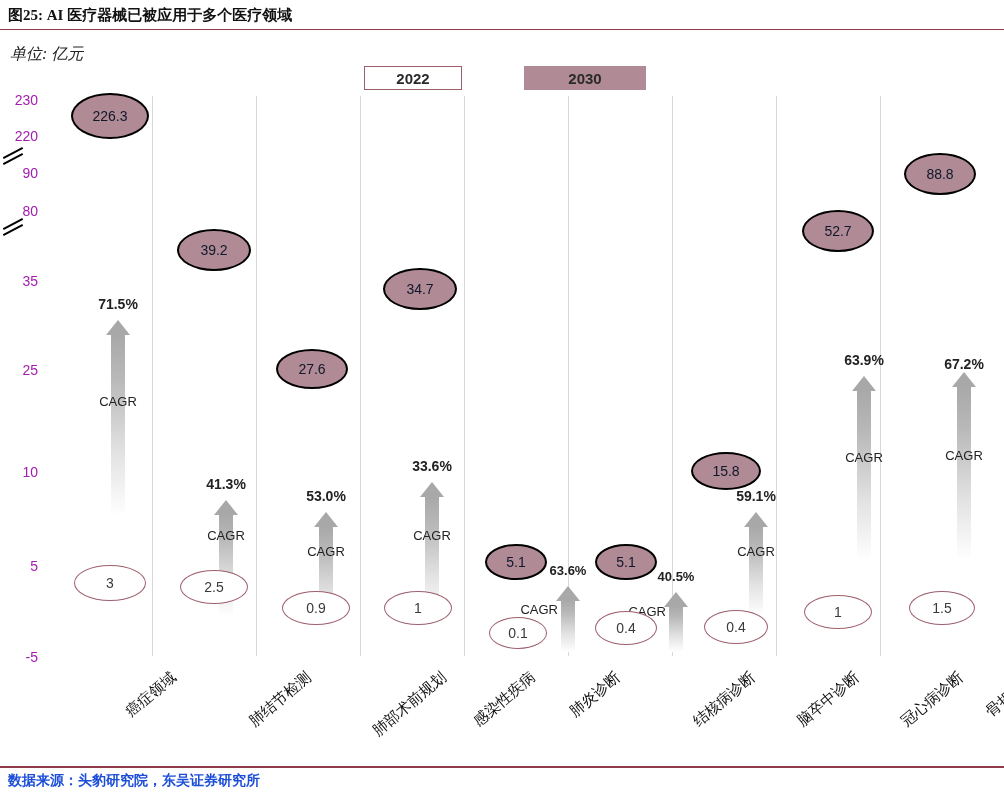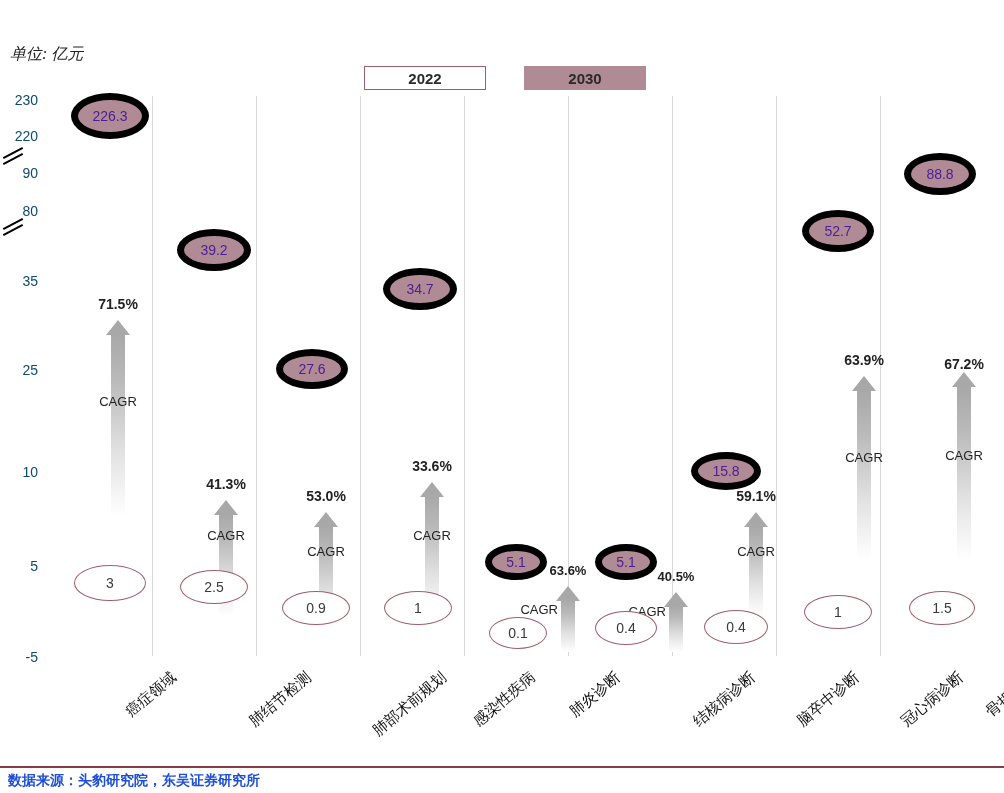--- a/index.html
+++ b/index.html
@@ -32,61 +32,61 @@
   }
 
   
   .legend-box{
     position:absolute;height:24px;
     box-sizing:border-box;
     display:flex;align-items:center;justify-content:center;
     font-weight:bold;font-size:15px;
   }
   .legend-2022{
-    left:364px;top:66px;width:122px;
+    left:364px;top:66px;width:98px;
     border:1.5px solid #9d5f6c;background:#ffffff;color:#2a2a2a;
   }
   .legend-2030{
     left:524px;top:66px;width:122px;
     background:#b08a95;color:#2a2a2a;border:1px solid #b08a95;
   }
 
   
   .plot{
     position:absolute;left:48px;top:96px;width:940px;height:560px;
   }
   .sep{
     position:absolute;top:0;width:1px;height:560px;background:#d8d8d8;
   }
 
   
   .ytick{
     position:absolute;right:6px;
-    font-size:14px;color:#0c4a6e;text-align:right;
+    font-size:14px;color:#a21caf;text-align:right;
     transform:translateY(-50%);
     white-space:nowrap;
   }
   .yaxis{position:absolute;left:0;top:96px;width:44px;height:560px;}
   .axis-break{
     position:absolute;left:2px;width:22px;height:2px;background:#000;
     transform:rotate(-28deg);
   }
 
   
   .bubble{
     position:absolute;
     border-radius:50%;
     display:flex;align-items:center;justify-content:center;
     font-size:14px;
     transform:translate(-50%,-50%);
     box-sizing:border-box;
     white-space:nowrap;
   }
   .b2030{
-    background:#b08a95;border:7px solid #000000;color:#4c1d95;
+    background:#b08a95;border:2px solid #000000;color:#0f172a;
   }
   .b2022{
     background:#ffffff;border:1.3px solid #9d5f6c;color:#3a3a3a;
   }
 
   
   .arrow-wrap{position:absolute;transform:translateX(-50%);}
   .arrow-shaft{
     position:absolute;left:50%;transform:translateX(-50%);
     width:14px;
@@ -126,20 +126,26 @@
     position:absolute;left:8px;top:772px;
     font-family:"Liberation Serif", serif;
     font-weight:bold;font-size:14px;color:#1d4ed8;
   }
 </style>
 </head>
 <body>
 
 <div id="chart-root">
 
+  <div class="title-bar">
+    <div class="title-text">
+      <span>图25:</span>
+      <span>AI 医疗器械已被应用于多个医疗领域</span>
+    </div>
+  </div>
   <div class="unit-text">单位: 亿元</div>
 
   <div class="legend-box legend-2022">
     <span>2022</span>
   </div>
   <div class="legend-box legend-2030">
     <span>2030</span>
   </div>
 
   <div class="yaxis">

